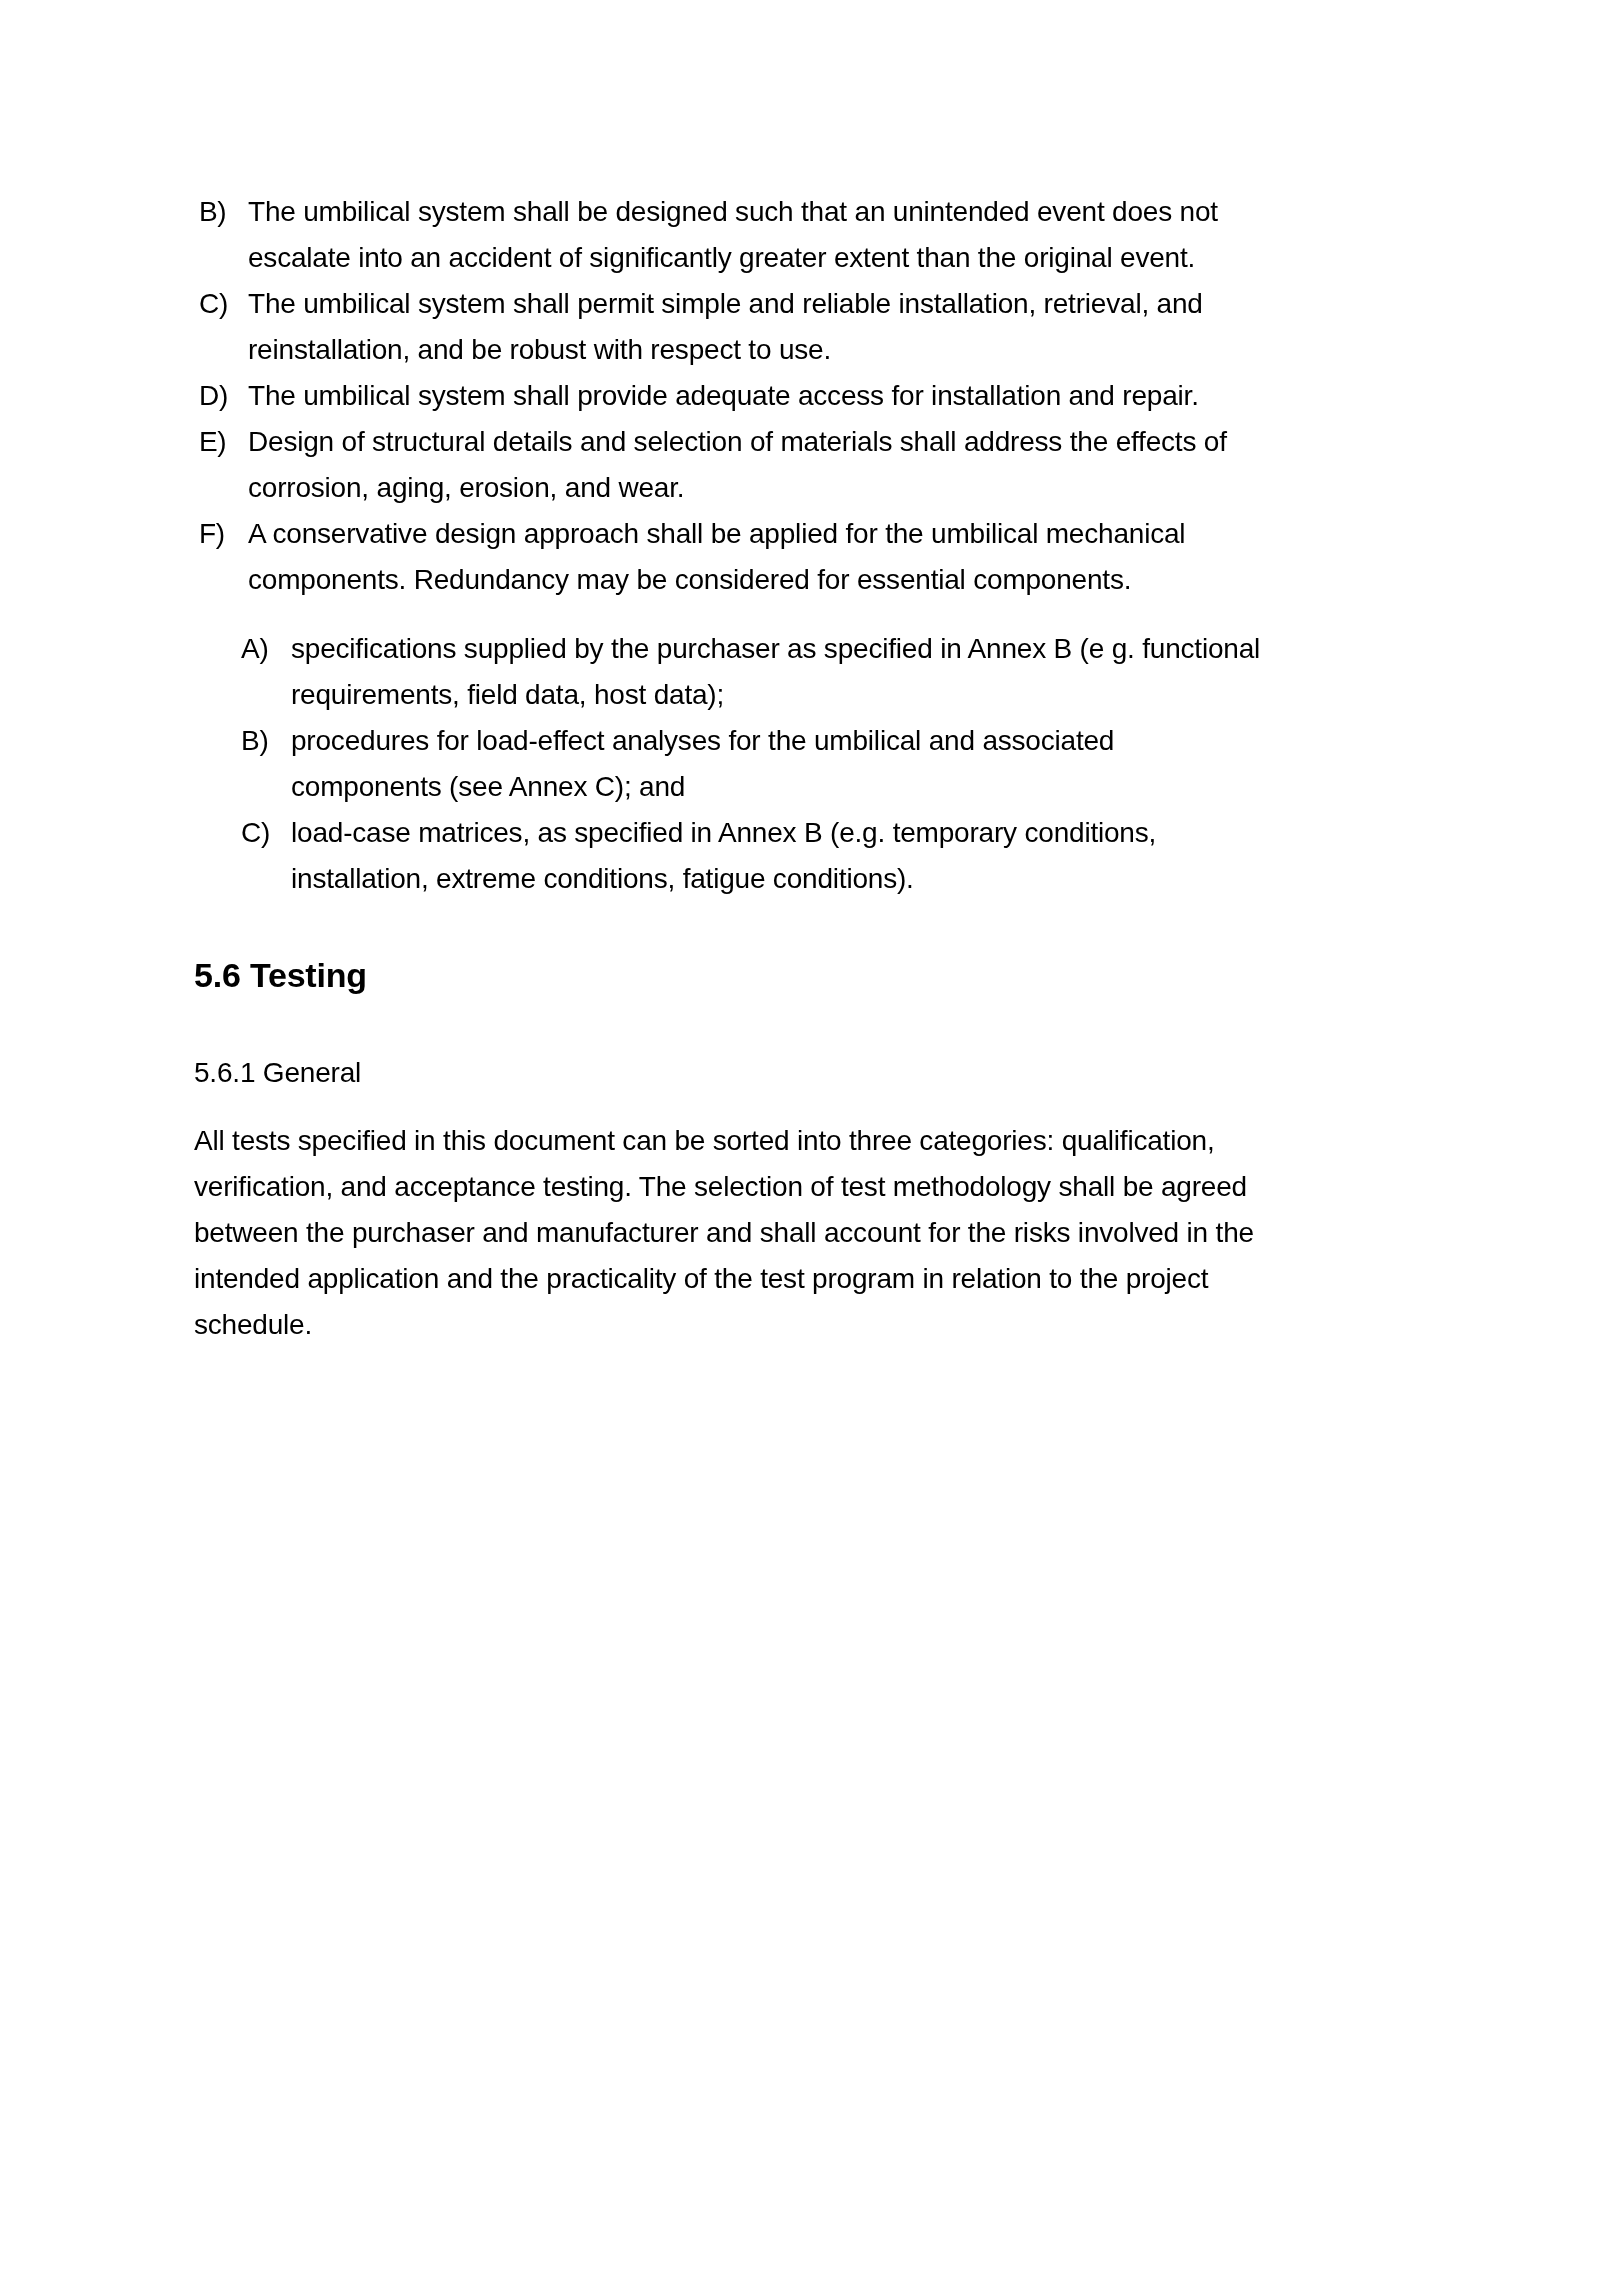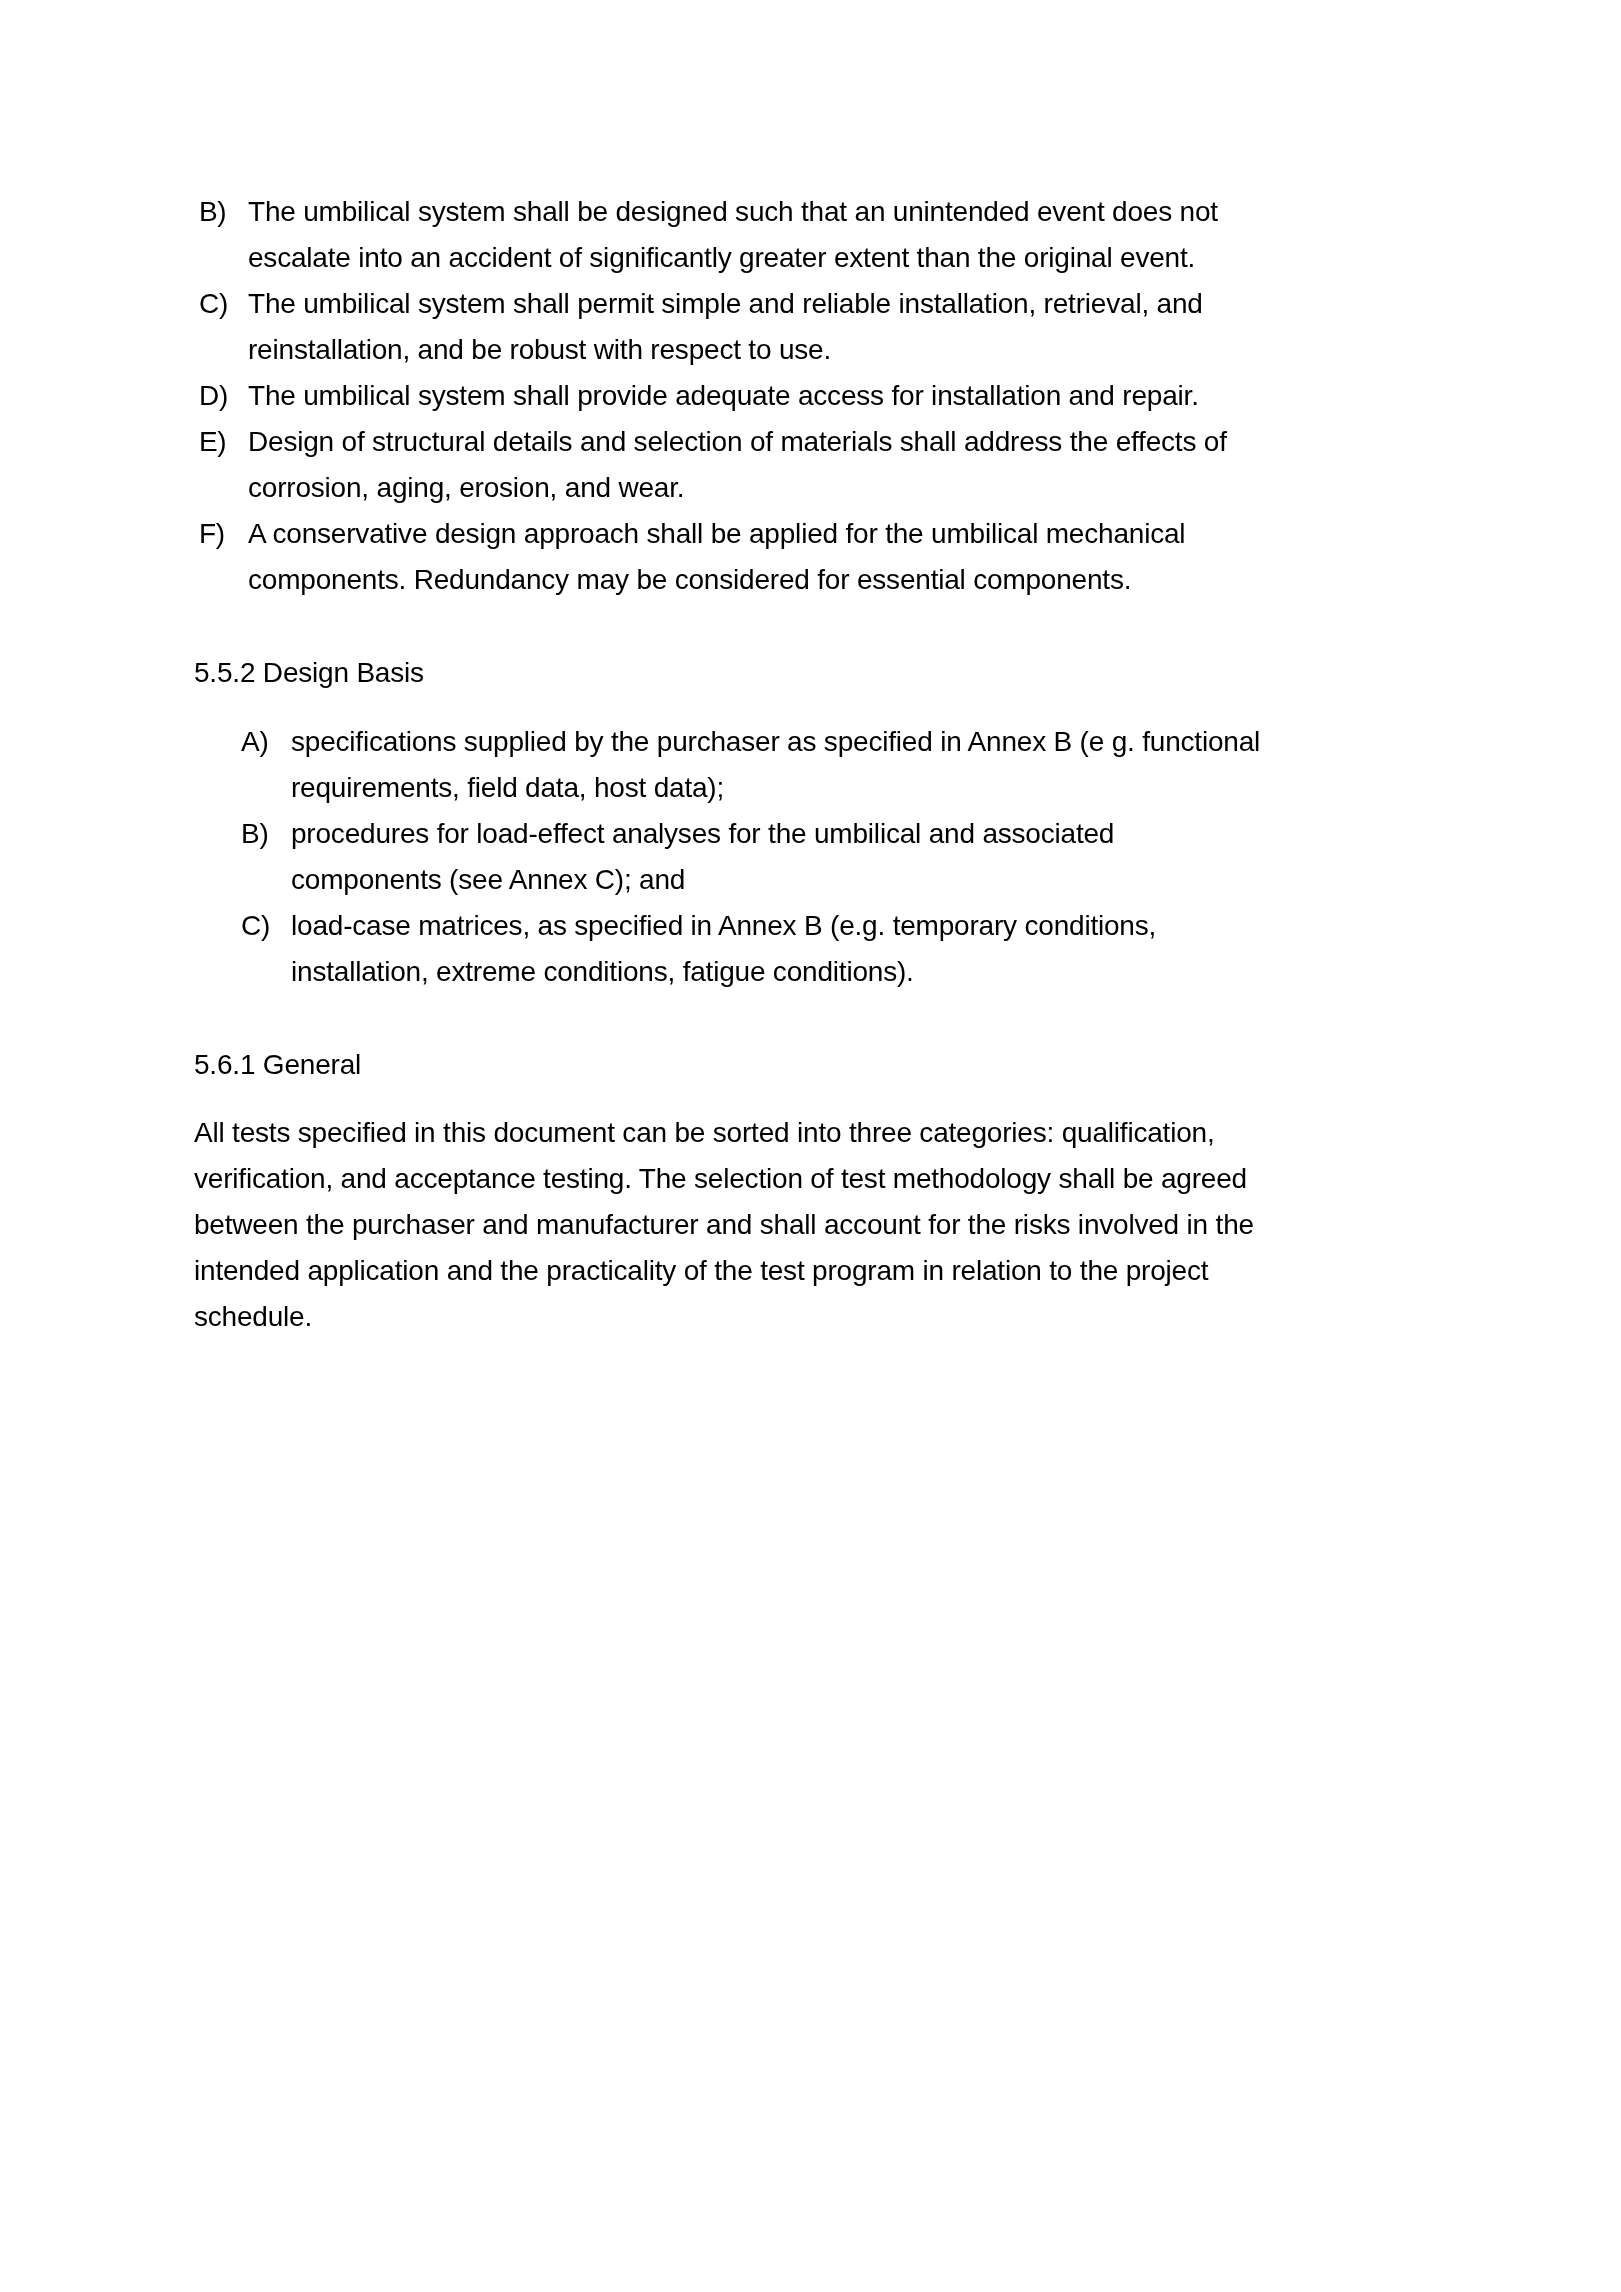--- a/index.html
+++ b/index.html
@@ -74,41 +74,41 @@
       <span class="li-text">Design of structural details and selection of materials shall address the effects of
 corrosion, aging, erosion, and wear.</span>
     </li>
     <li>
       <span class="marker">F)</span>
       <span class="li-text">A conservative design approach shall be applied for the umbilical mechanical
 components. Redundancy may be considered for essential components.</span>
     </li>
   </ol>
 
-  <h3 class="doc-h3">5.5.2 Design Basis</h3>
 
 
   <ol class="doc-list l2">
     <li>
       <span class="marker">A)</span>
       <span class="li-text">specifications supplied by the purchaser as specified in Annex B (e g. functional
 requirements, field data, host data);</span>
     </li>
     <li>
       <span class="marker">B)</span>
       <span class="li-text">procedures for load-effect analyses for the umbilical and associated
 components (see Annex C); and</span>
     </li>
     <li>
       <span class="marker">C)</span>
       <span class="li-text">load-case matrices, as specified in Annex B (e.g. temporary conditions,
 installation, extreme conditions, fatigue conditions).</span>
     </li>
   </ol>
 
+  <h2 class="doc-h2">5.6 Testing</h2>
 
   <h3 class="doc-h3">5.6.1 General</h3>
 
   <p class="doc-para">All tests specified in this document can be sorted into three categories: qualification,
 verification, and acceptance testing. The selection of test methodology shall be agreed
 between the purchaser and manufacturer and shall account for the risks involved in the
 intended application and the practicality of the test program in relation to the project
 schedule.</p>
 
 

